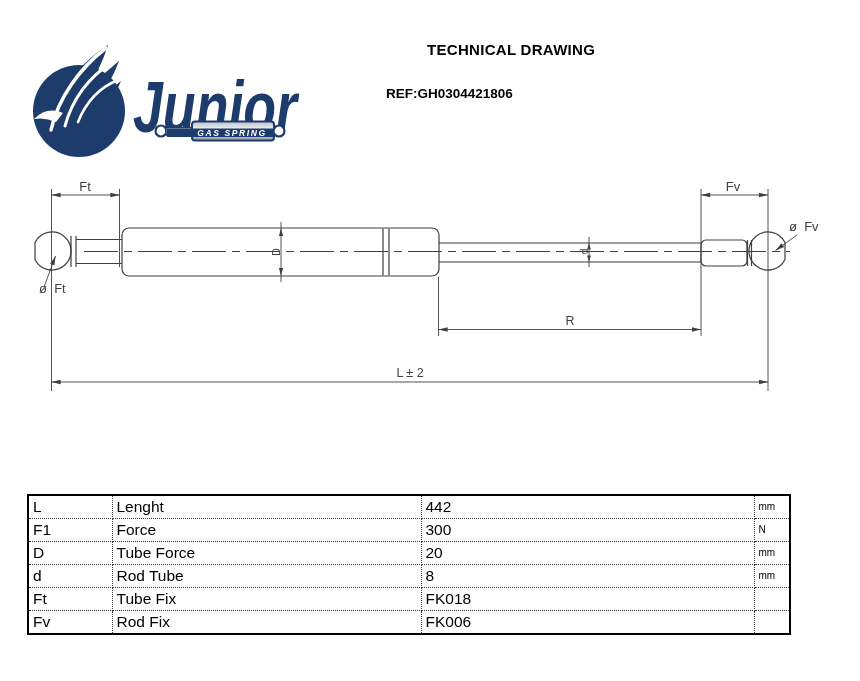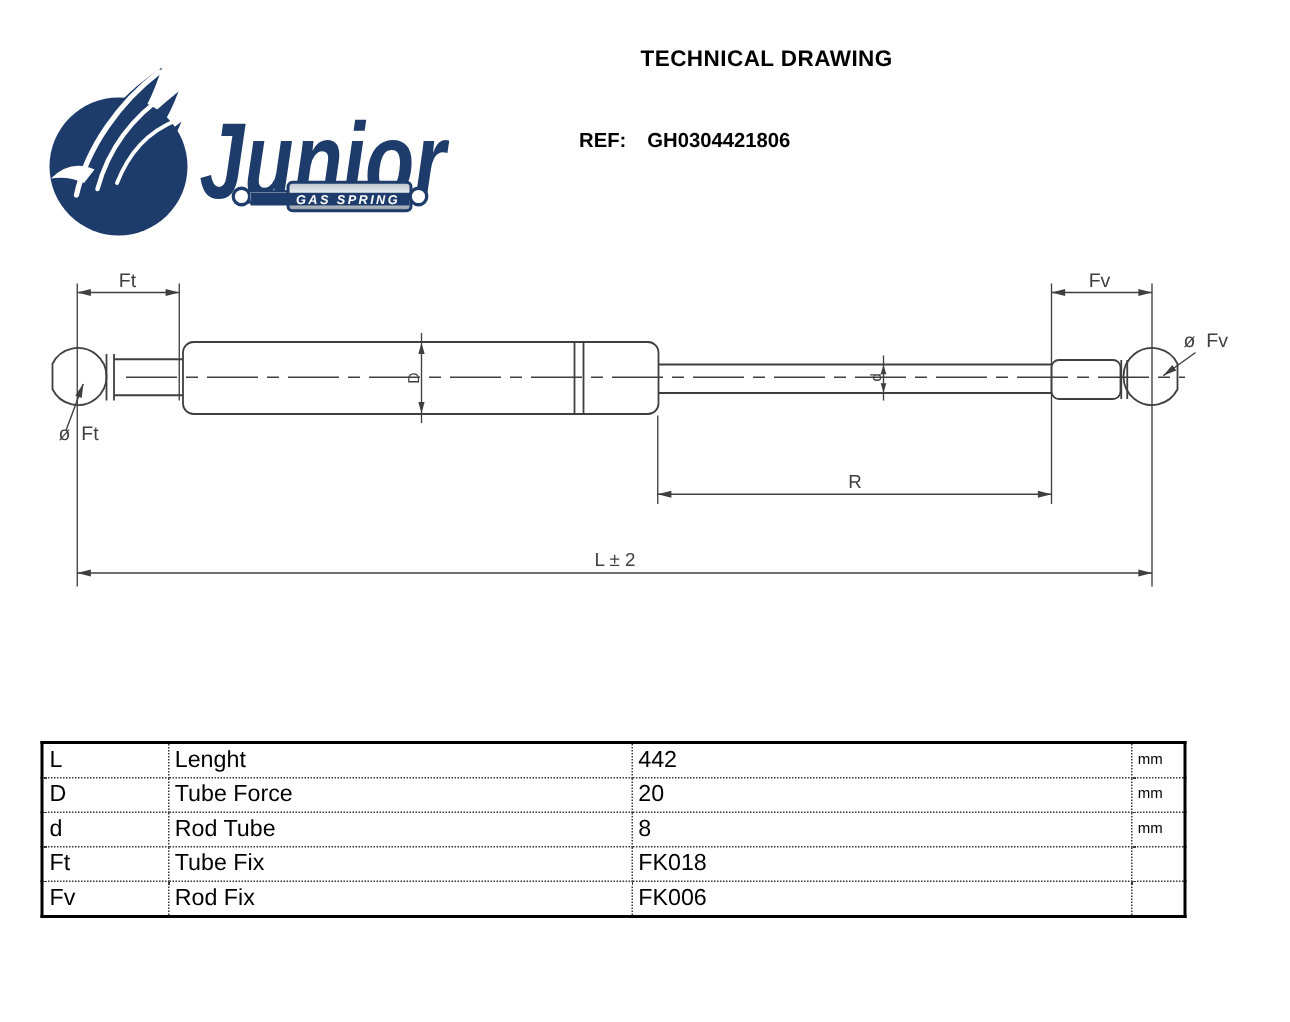--- a/index.html
+++ b/index.html
@@ -2,25 +2,25 @@
 <html><head>
 <meta charset="utf-8">
 <style>
   html,body{margin:0;padding:0;background:#fff;}
   .page{
     position:relative;width:860px;height:681px;background:#fff;overflow:hidden;
     font-family:"Liberation Sans",sans-serif;color:#000;
   }
   
   .title{
-    position:absolute;left:427px;top:31px;
+    position:absolute;left:427px;top:41px;
     font-size:15px;font-weight:bold;letter-spacing:.3px;white-space:pre;
   }
   .ref-line{position:absolute;left:371px;top:71px;font-size:13.5px;font-weight:bold;white-space:pre;}
-  .ref-line .ref-value{margin-left:14px;}
+  .ref-line .ref-value{}
   
   .logo-svg{position:absolute;left:20px;top:40px;}
   
   .drawing-svg{position:absolute;left:0;top:0;}
   .drawing-svg text{white-space:pre;fill:#3f3f3f;font-family:"Liberation Sans",sans-serif;}
   
   table.spec{
     position:absolute;left:27px;top:494px;width:762px;
     border-collapse:collapse;table-layout:fixed;
     font-size:15.5px;color:#000;border:2px solid #000;
@@ -151,20 +151,26 @@
         <col style="width:36px">
     </colgroup>
     <tbody>
       <tr>
         <td class="c-sym">L</td>
         <td class="c-desc">Lenght</td>
         <td class="c-val">442</td>
         <td class="c-unit">mm</td>
       </tr>
       <tr>
+        <td class="c-sym">F1</td>
+        <td class="c-desc">Force</td>
+        <td class="c-val">300</td>
+        <td class="c-unit">N</td>
+      </tr>
+      <tr>
         <td class="c-sym">D</td>
         <td class="c-desc">Tube Force</td>
         <td class="c-val">20</td>
         <td class="c-unit">mm</td>
       </tr>
       <tr>
         <td class="c-sym">d</td>
         <td class="c-desc">Rod Tube</td>
         <td class="c-val">8</td>
         <td class="c-unit">mm</td>

